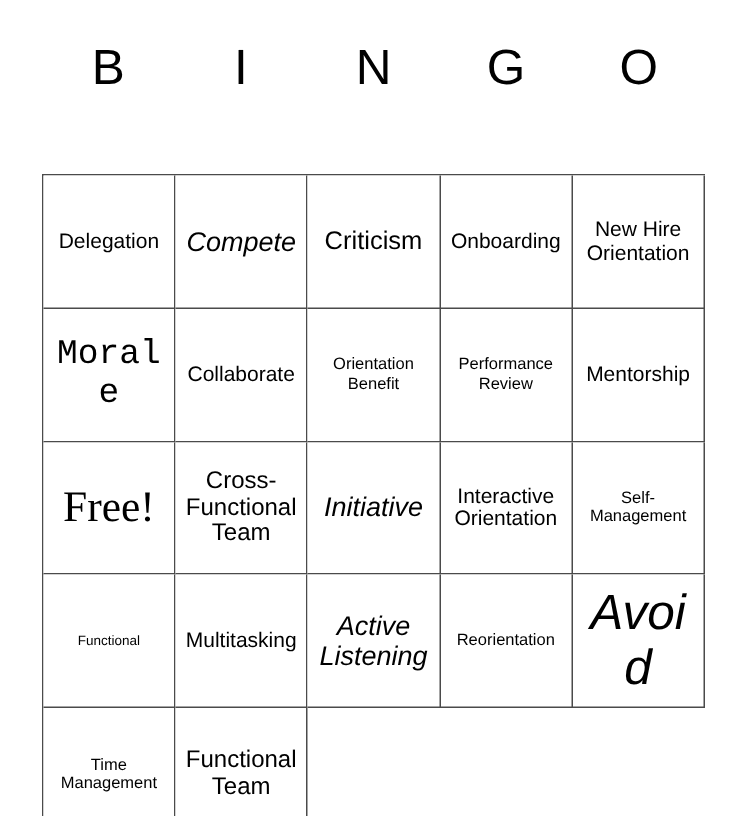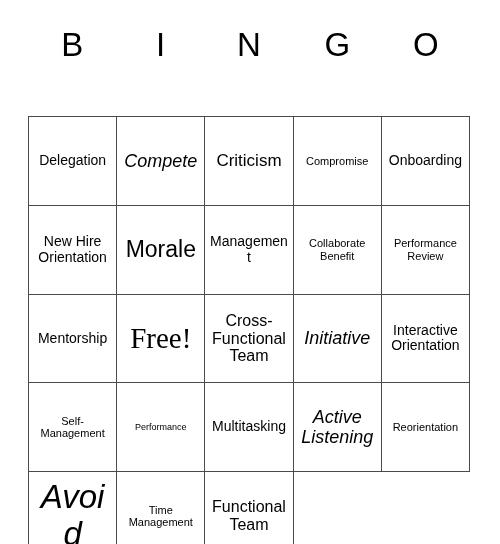--- a/index.html
+++ b/index.html
@@ -82,21 +82,21 @@
     hyphens: none;
   }
 
   
   .fs-xxs { font-size: 9px; }
   .fs-xs  { font-size: 11px; }
   .fs-m   { font-size: 14px; }
   .fs-l   { font-size: 16px; }
   .fs-xl  { font-size: 18px; font-style: italic; }
   .fs-2xl { font-size: 17px; }
-  .fs-3xl { font-size: 23px; }
+  .fs-3xl { font-size: 23px; font-family: Liberation Mono, monospace; }
   .fs-4xl { font-size: 33px; font-style: italic; }
   .fs-5xl { font-size: 29px; font-family: Liberation Serif, serif; }
 </style>
 </head>
 <body>
 
 <div id="bingo-card">
 
   <div id="bingo-header">
       <div class="header-letter">B</div>
@@ -110,36 +110,33 @@
       <div class="bingo-cell">
         <span class="cell-text fs-m">Delegation</span>
       </div>
       <div class="bingo-cell">
         <span class="cell-text fs-xl">Compete</span>
       </div>
       <div class="bingo-cell">
         <span class="cell-text fs-2xl">Criticism</span>
       </div>
       <div class="bingo-cell">
-        <span class="cell-text fs-xs">Compromise</span>
-      </div>
-      <div class="bingo-cell">
         <span class="cell-text fs-m">Onboarding</span>
       </div>
       <div class="bingo-cell">
         <span class="cell-text fs-m">New Hire Orientation</span>
       </div>
       <div class="bingo-cell">
         <span class="cell-text fs-3xl">Morale</span>
       </div>
       <div class="bingo-cell">
-        <span class="cell-text fs-m">Management</span>
+        <span class="cell-text fs-m">Collaborate</span>
       </div>
       <div class="bingo-cell">
-        <span class="cell-text fs-xs">Collaborate Benefit</span>
+        <span class="cell-text fs-xs">Orientation Benefit</span>
       </div>
       <div class="bingo-cell">
         <span class="cell-text fs-xs">Performance Review</span>
       </div>
       <div class="bingo-cell">
         <span class="cell-text fs-m">Mentorship</span>
       </div>
       <div class="bingo-cell">
         <span class="cell-text fs-5xl">Free!</span>
       </div>
@@ -149,21 +146,21 @@
       <div class="bingo-cell">
         <span class="cell-text fs-xl">Initiative</span>
       </div>
       <div class="bingo-cell">
         <span class="cell-text fs-m">Interactive Orientation</span>
       </div>
       <div class="bingo-cell">
         <span class="cell-text fs-xs">Self-Management</span>
       </div>
       <div class="bingo-cell">
-        <span class="cell-text fs-xxs">Performance</span>
+        <span class="cell-text fs-xxs">Functional</span>
       </div>
       <div class="bingo-cell">
         <span class="cell-text fs-m">Multitasking</span>
       </div>
       <div class="bingo-cell">
         <span class="cell-text fs-xl">Active Listening</span>
       </div>
       <div class="bingo-cell">
         <span class="cell-text fs-xs">Reorientation</span>
       </div>

